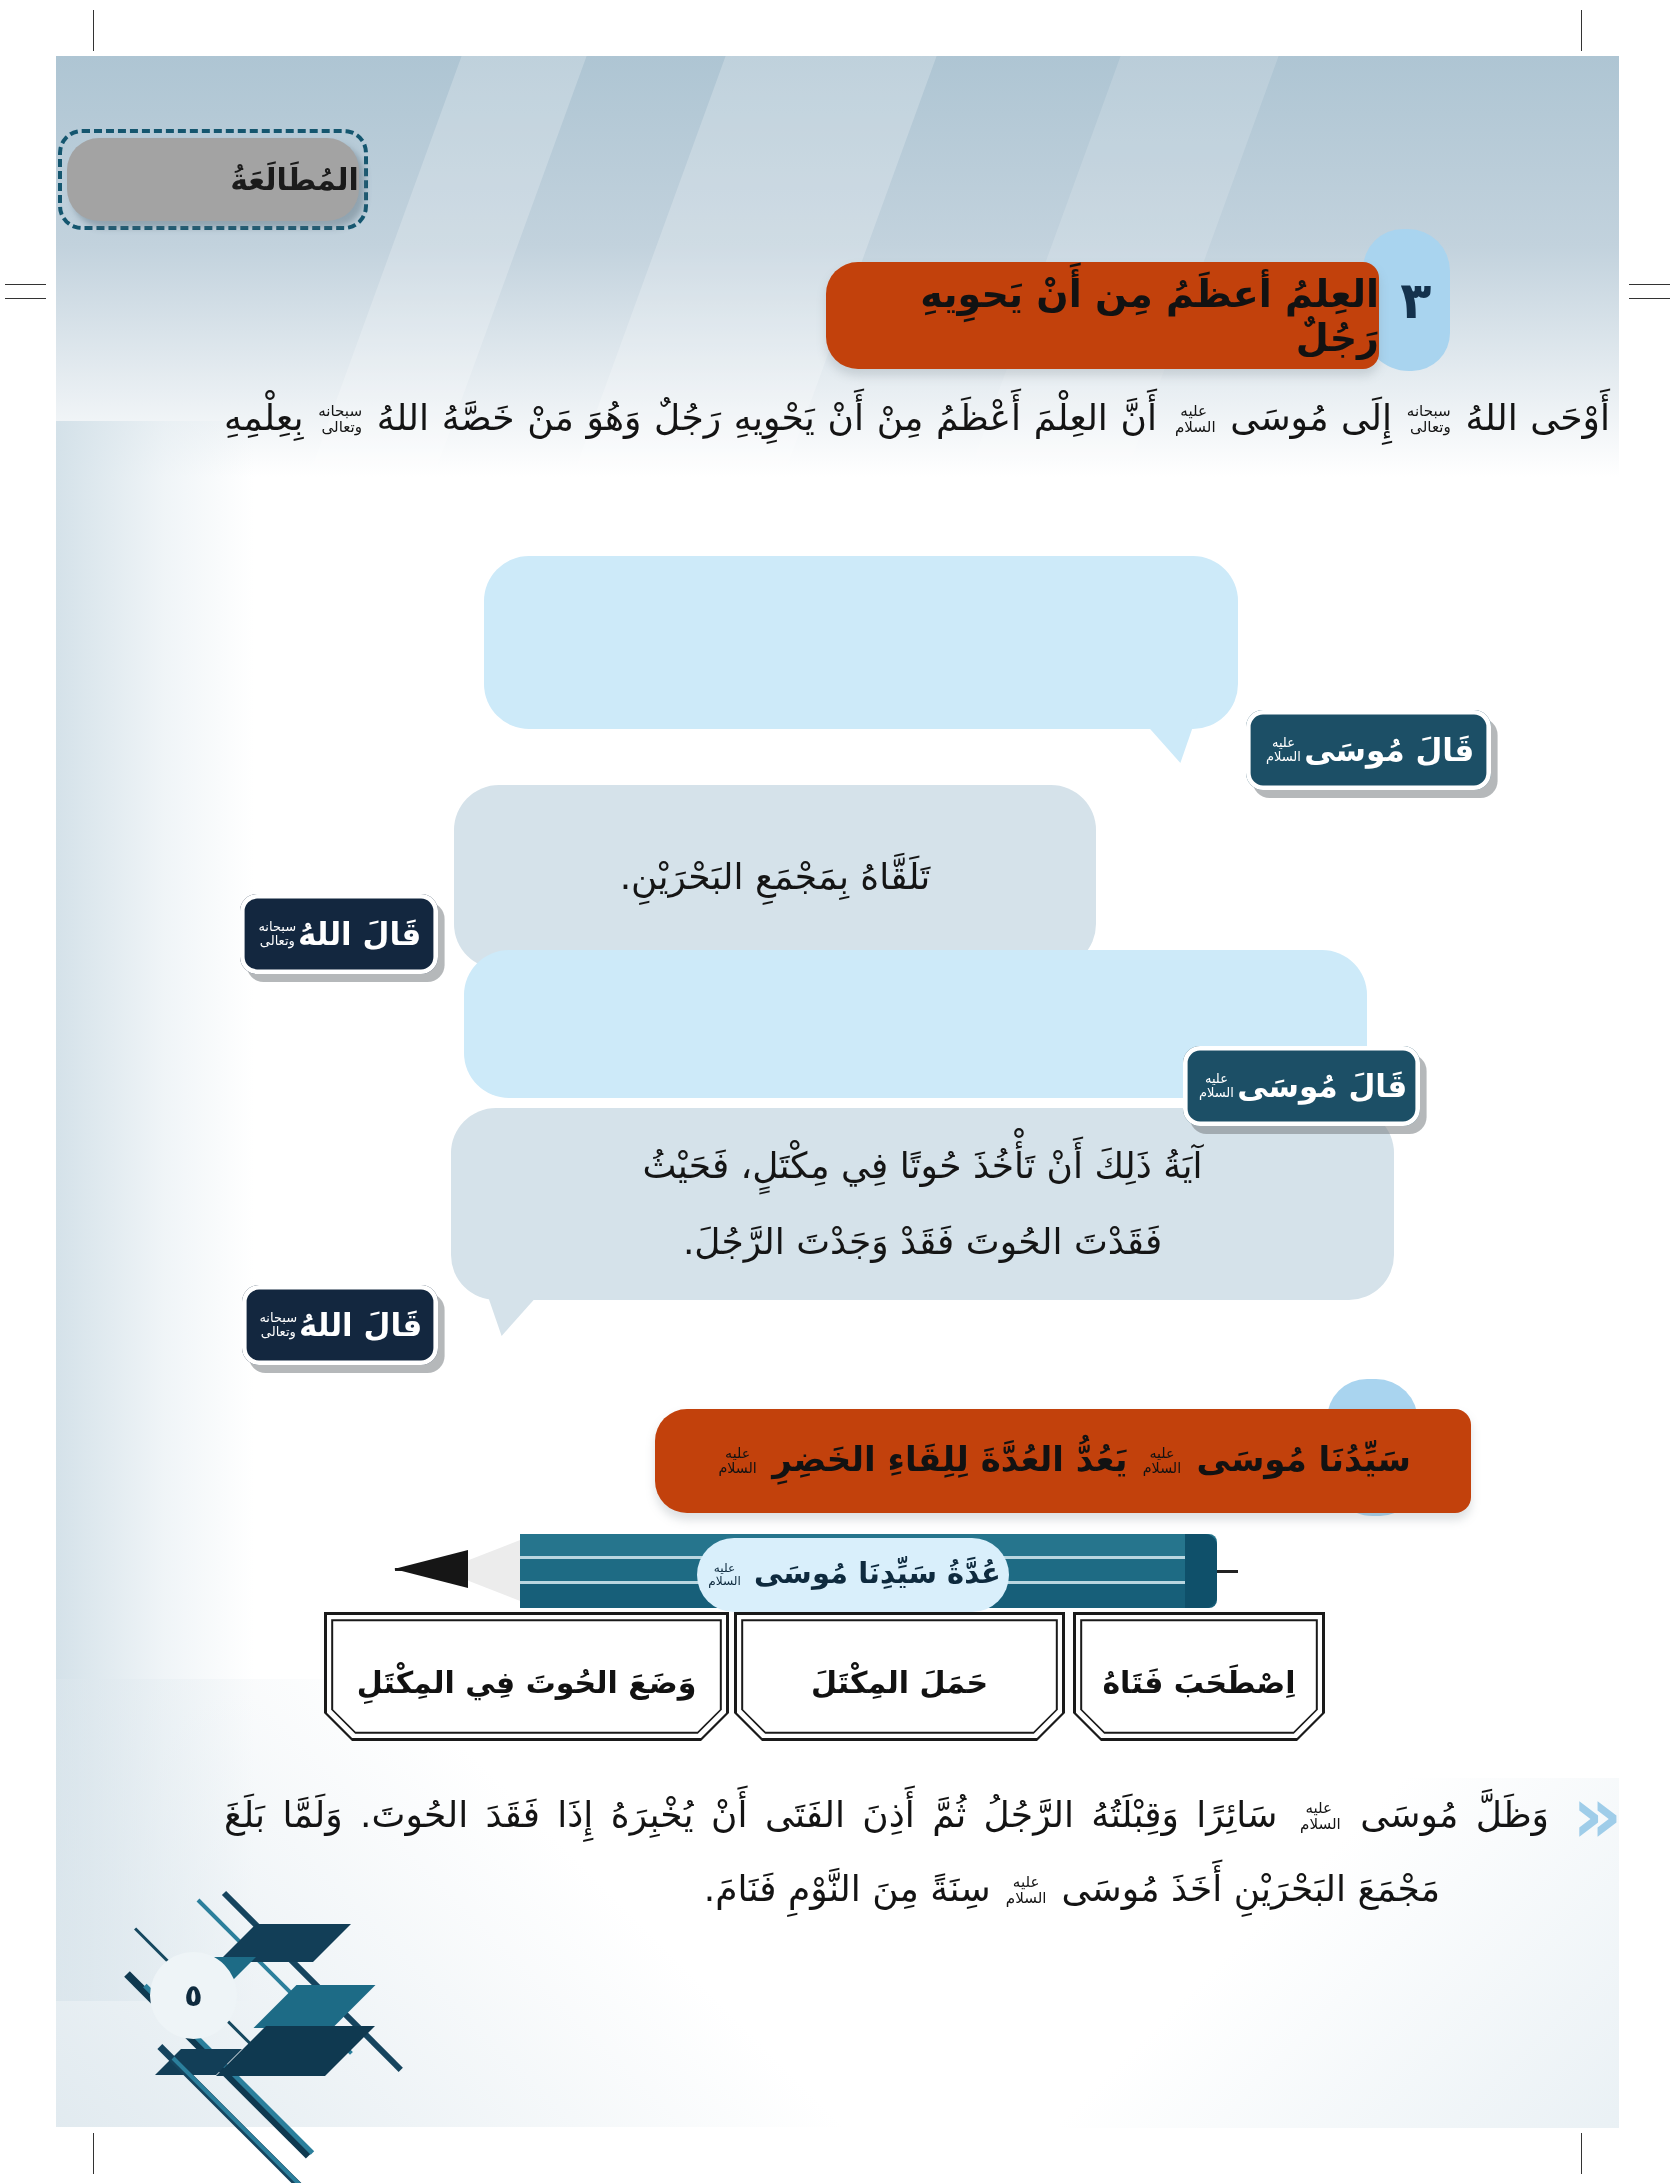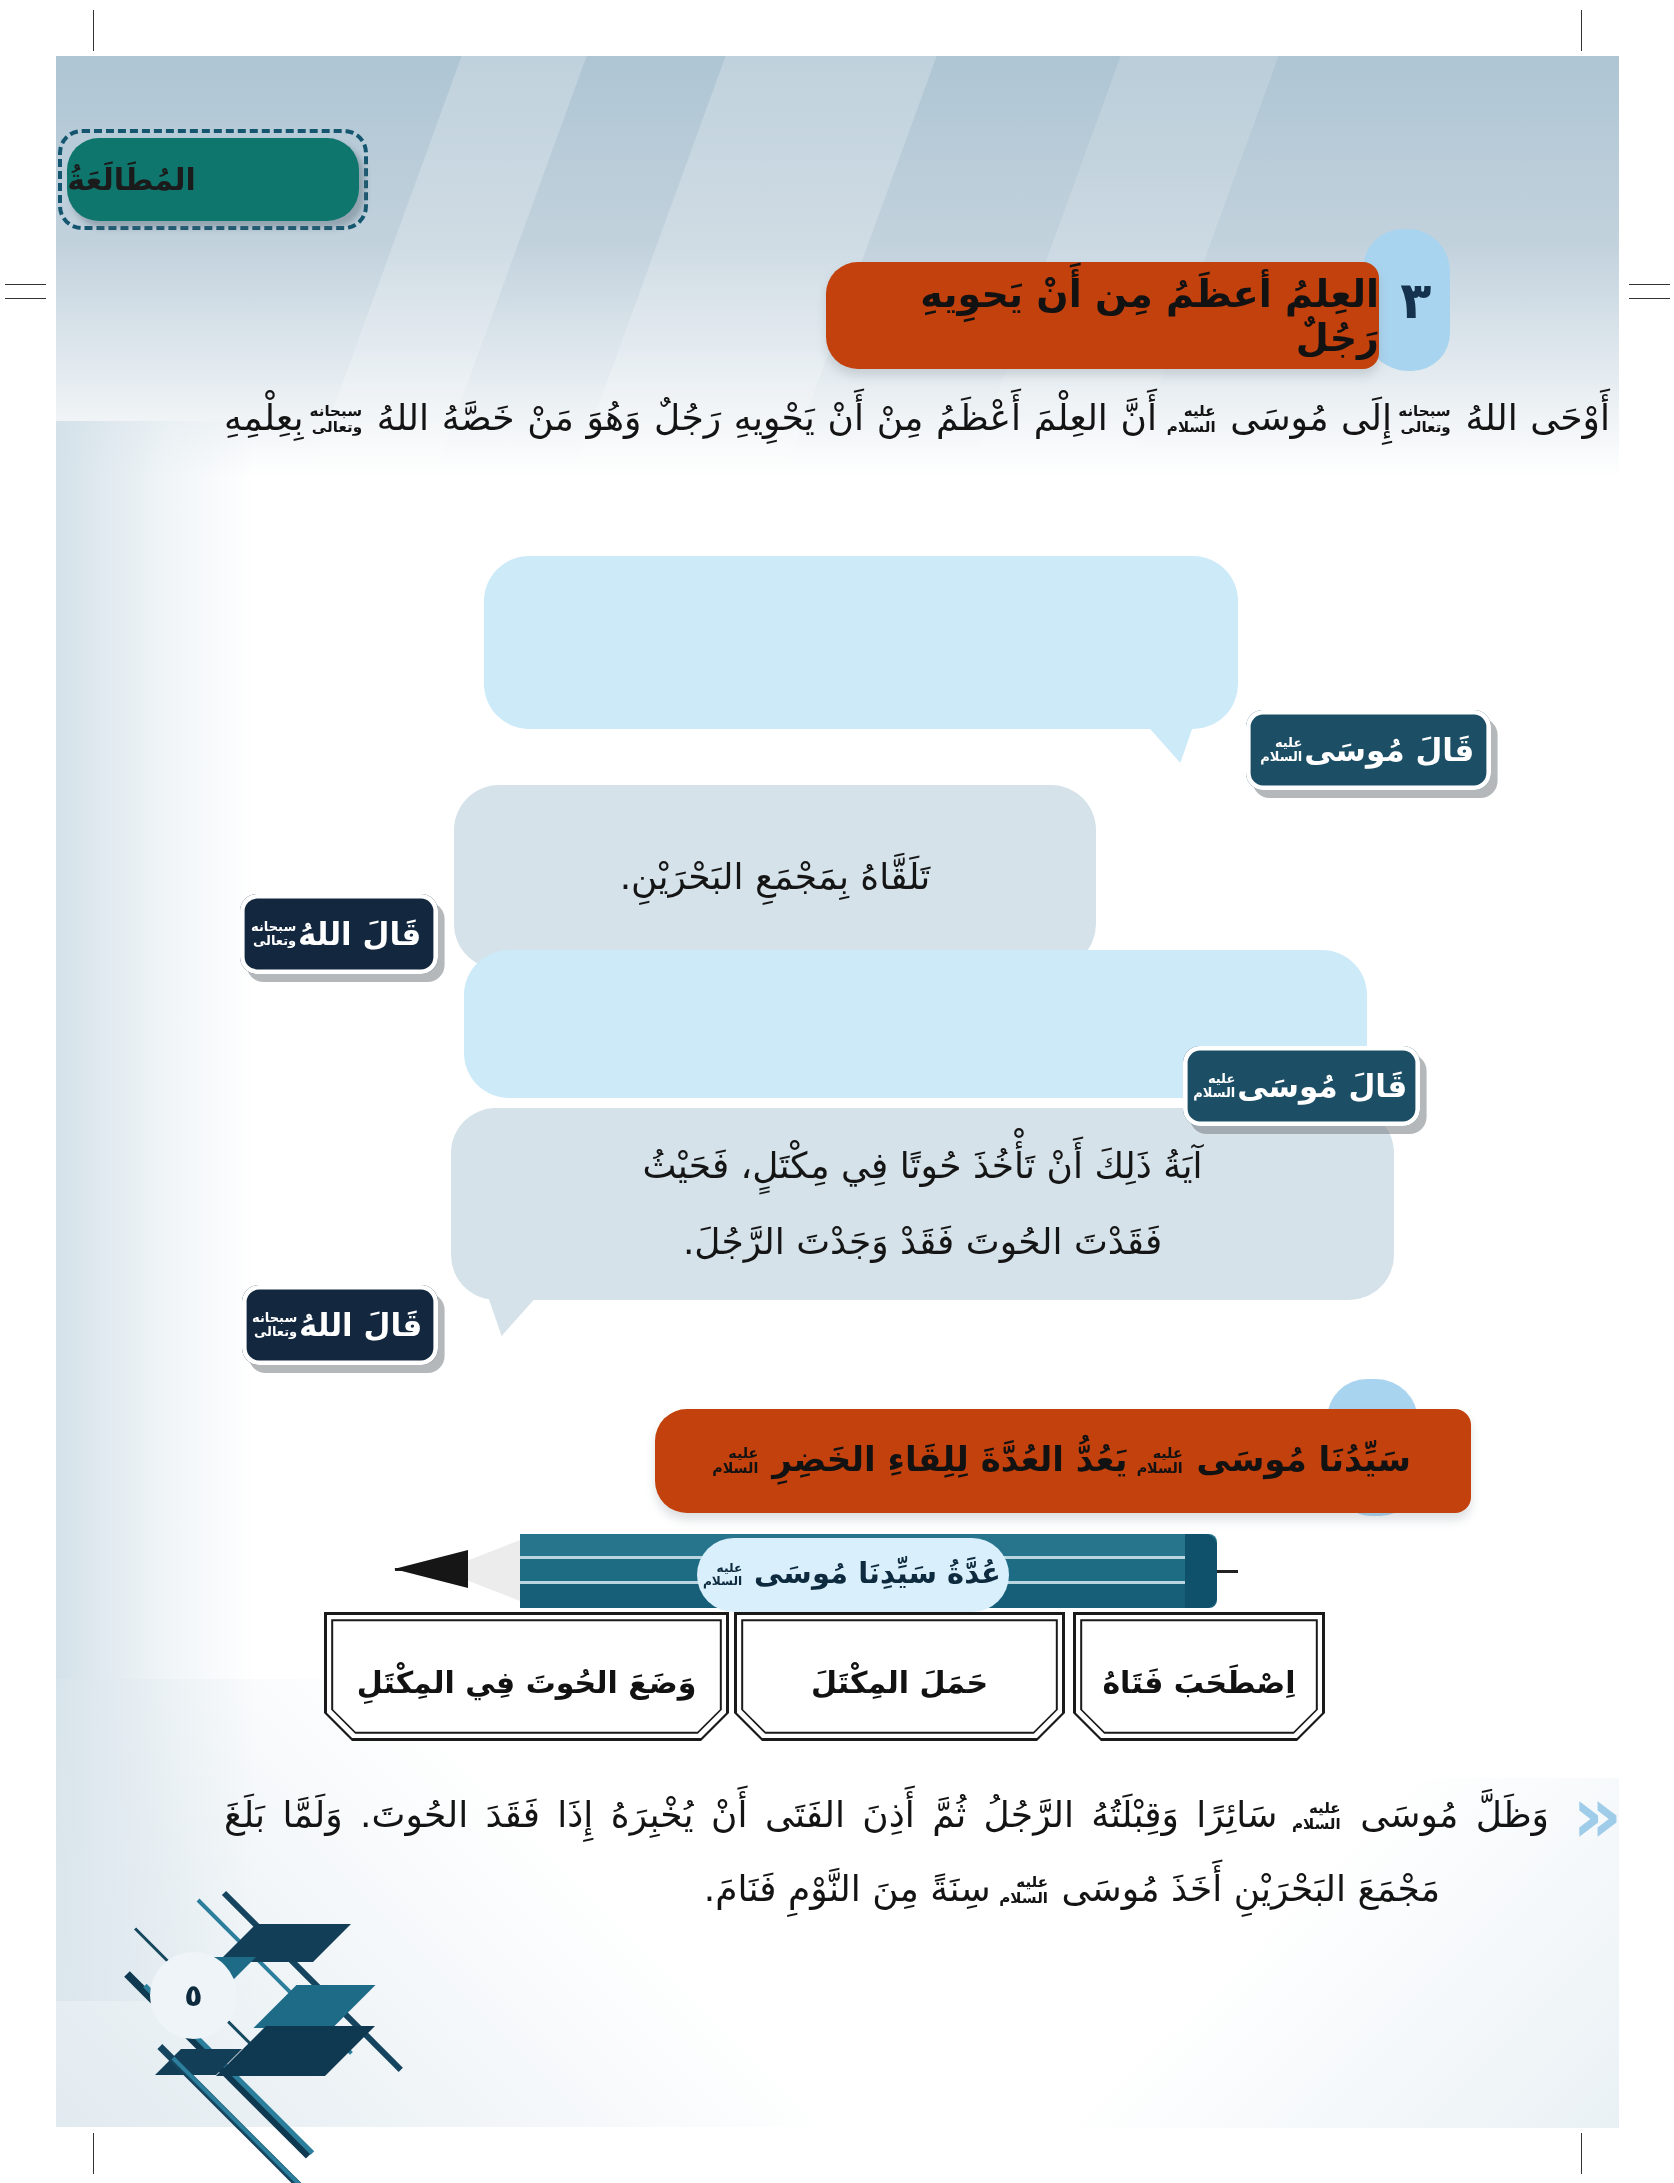--- a/index.html
+++ b/index.html
@@ -19,36 +19,36 @@
     background:linear-gradient(90deg,rgba(210,224,232,0.95) 0%,rgba(227,236,241,0.55) 55%,rgba(255,255,255,0) 100%);}
   .wash-bl{position:absolute;left:56px;top:1679px;width:988px;height:448px;
     background:linear-gradient(45deg,rgba(222,232,238,0.9) 0%,rgba(255,255,255,0) 55%);}
   .wash-br{position:absolute;right:56px;top:1778px;width:593px;height:350px;
     background:linear-gradient(315deg,rgba(228,237,242,0.8) 0%,rgba(255,255,255,0) 60%);}
   
   .mark{position:absolute;background:#333;}
   
   .mutalaa{position:absolute;left:58px;top:129px;width:302px;height:93px;
     border:4.6px dashed #14566f;border-radius:24px;}
-  .mutalaa .fill{position:absolute;inset:5.3px;background:#0f766e;border-radius:32px;
-    box-shadow:5.3px 6.6px 6.6px rgba(90,110,125,0.45);display:flex;align-items:center;justify-content:flex-end;}
+  .mutalaa .fill{position:absolute;inset:5.3px;background:#a3a3a3;border-radius:32px;
+    box-shadow:5.3px 6.6px 6.6px rgba(90,110,125,0.45);display:flex;align-items:center;justify-content:flex-start;}
   .mutalaa .fill span{font-size:30px;font-weight:bold;color:#1b1b1b;}
   
   .secbar{position:absolute;height:107px;background:#c2410c;border-radius:32px 16px 16px 32px;
     box-shadow:0 6.6px 9.2px rgba(120,130,140,0.25);display:flex;align-items:center;justify-content:center;z-index:3;}
   .secbar .t{font-size:38px;font-weight:bold;color:#121212;}
   .secnum{position:absolute;background:#a9d4ef;border-radius:40px 42px 38px 46px;z-index:2;
     display:flex;align-items:center;justify-content:flex-end;}
   .secnum span{font-size:51px;font-weight:bold;color:#14324d;padding-left:18.4px;width:79px;text-align:center;}
   
   .para{position:absolute;font-size:36px;line-height:74px;color:#141414;}
   .para .l1{text-align:justify;text-align-last:justify;}
   .para .l2{text-align:right;}
   .honorific{display:inline-block;font-size:0.42em;line-height:1.05;max-width:2.9em;
-    text-align:right;vertical-align:-0.15em;margin:13px .14em;font-weight:bold;}
+    text-align:center;vertical-align:-0.15em;margin:13px .14em;font-weight:normal;}
   
   .bubble{position:absolute;border-radius:45px;display:flex;align-items:center;justify-content:center;
     font-size:36px;line-height:76px;text-align:center;white-space:pre-line;color:#151515;z-index:1;}
   .bubble.blue{background:#cdeaf9;}
   .bubble.gray{background:#d5e2ea;}
   .tail{position:absolute;width:63px;height:51px;}
   .tail.right{clip-path:polygon(0 0,100% 0,72% 100%);}
   .tail.left{clip-path:polygon(0 0,100% 0,28% 100%);}
   .bubble.blue .tail{background:#cdeaf9;}
   .bubble.gray .tail{background:#d5e2ea;}

